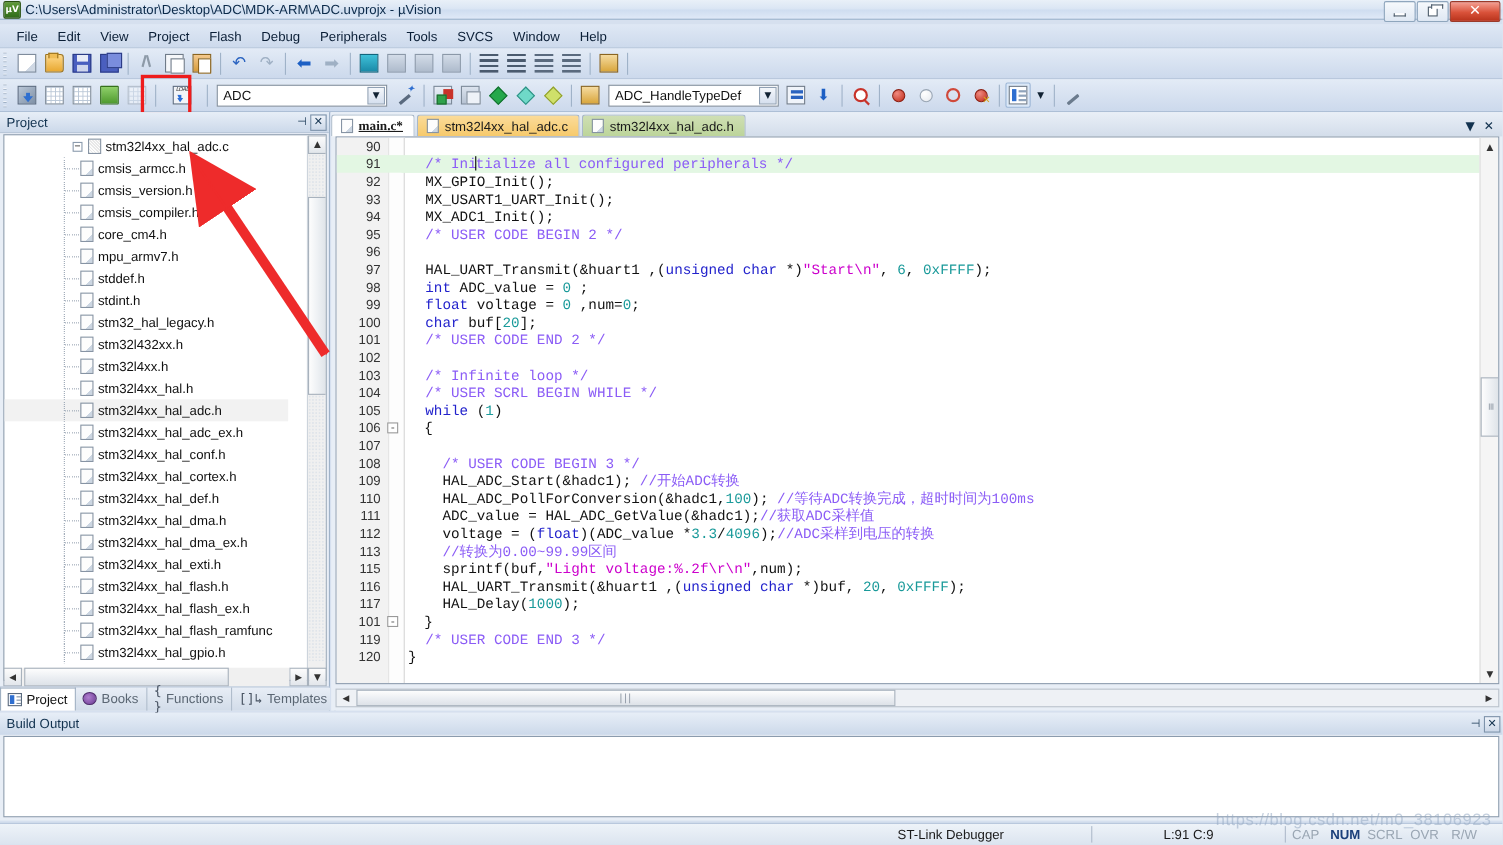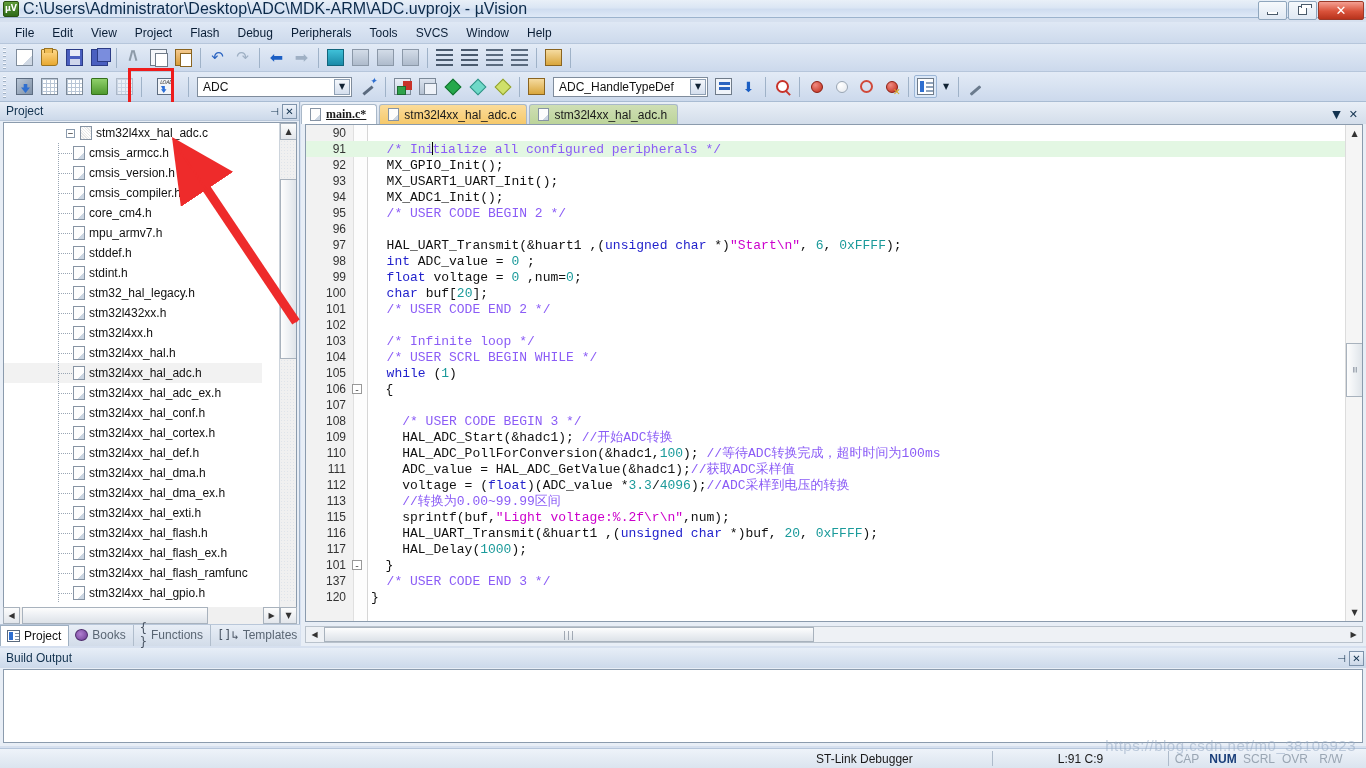--- a/index.html
+++ b/index.html
@@ -21,21 +21,21 @@
     display: flex; align-items: center;
   }
   .title-ico {
     width: 16px; height: 16px; margin: 0 4px 0 3px;
     background: linear-gradient(to bottom,#5f9b3a,#2f6b18);
     border: 1px solid #28500f; border-radius: 2px;
     color: #fff; font-size: 8px; font-weight: bold;
     display: flex; align-items: center; justify-content: center;
     font-family: "DejaVu Sans", sans-serif;
   }
-  .title-text { font-size: 16px; color: #0b2a4a; white-space: nowrap; }
+  .title-text { font-size: 12px; color: #0b2a4a; white-space: nowrap; }
   .win-btns { position: absolute; right: 2px; top: 1px; display: flex; gap: 1px; }
   .win-btn {
     width: 29px; height: 19px; border: 1px solid #8fa6bd; border-radius: 2px;
     background: linear-gradient(to bottom,#f6f9fc,#dfe8f3);
     display: flex; align-items: center; justify-content: center;
     font-size: 11px; color: #223; font-family: "DejaVu Sans", sans-serif;
   }
   .win-btn.close {
     width: 46px; border: 1px solid #9b3a2a;
     background: linear-gradient(to bottom,#f4a093,#d9523a 55%,#b8331c);
@@ -797,21 +797,21 @@
           <div class="cl"><span class="num">108</span><span class="fold"></span><span class="txt"><span class="k-cmt">    /* USER CODE BEGIN 3 */</span></span></div>
           <div class="cl"><span class="num">109</span><span class="fold"></span><span class="txt"><span class="k-txt">    HAL_ADC_Start(&amp;hadc1); </span><span class="k-cmt">//开始ADC转换</span></span></div>
           <div class="cl"><span class="num">110</span><span class="fold"></span><span class="txt"><span class="k-txt">    HAL_ADC_PollForConversion(&amp;hadc1,</span><span class="k-num">100</span><span class="k-txt">); </span><span class="k-cmt">//等待ADC转换完成，超时时间为100ms</span></span></div>
           <div class="cl"><span class="num">111</span><span class="fold"></span><span class="txt"><span class="k-txt">    ADC_value = HAL_ADC_GetValue(&amp;hadc1);</span><span class="k-cmt">//获取ADC采样值</span></span></div>
           <div class="cl"><span class="num">112</span><span class="fold"></span><span class="txt"><span class="k-txt">    voltage = (</span><span class="k-kw">float</span><span class="k-txt">)(ADC_value *</span><span class="k-num">3.3</span><span class="k-txt">/</span><span class="k-num">4096</span><span class="k-txt">);</span><span class="k-cmt">//ADC采样到电压的转换</span></span></div>
           <div class="cl"><span class="num">113</span><span class="fold"></span><span class="txt"><span class="k-cmt">    //转换为0.00~99.99区间</span></span></div>
           <div class="cl"><span class="num">115</span><span class="fold"></span><span class="txt"><span class="k-txt">    sprintf(buf,</span><span class="k-str">"Light voltage:%.2f\r\n"</span><span class="k-txt">,num);</span></span></div>
           <div class="cl"><span class="num">116</span><span class="fold"></span><span class="txt"><span class="k-txt">    HAL_UART_Transmit(&amp;huart1 ,(</span><span class="k-kw">unsigned char</span><span class="k-txt"> *)buf, </span><span class="k-num">20</span><span class="k-txt">, </span><span class="k-num">0xFFFF</span><span class="k-txt">);</span></span></div>
           <div class="cl"><span class="num">117</span><span class="fold"></span><span class="txt"><span class="k-txt">    HAL_Delay(</span><span class="k-num">1000</span><span class="k-txt">);</span></span></div>
           <div class="cl"><span class="num">101</span><span class="fold" style="border: 1px solid rgb(153, 153, 153); line-height: 9px; height: 10px; width: 10px; margin: 3px 2px; background: rgb(255, 255, 255); font-size: 10px;">-</span><span class="txt"><span class="k-txt">  }</span></span></div>
-          <div class="cl"><span class="num">137</span><span class="fold"></span><span class="txt"><span class="k-cmt">  /* USER CODE END 3 */</span></span></div>
+          <div class="cl"><span class="num">119</span><span class="fold"></span><span class="txt"><span class="k-cmt">  /* USER CODE END 3 */</span></span></div>
           <div class="cl"><span class="num">120</span><span class="fold"></span><span class="txt"><span class="k-txt">}</span></span></div>
         </div>
       <div class="ed-vscroll">
         <div class="vs-btn" style="border:none;background:transparent;">▲</div>
         <div class="vs-thumb" style="top:218px;height:54px;display:flex;align-items:center;justify-content:center;">
           <span class="grip-dots" style="writing-mode:vertical-rl;">≡</span>
         </div>
         <div class="vs-btn" style="position:absolute;bottom:0;border:none;background:transparent;">▼</div>
       </div>
     </div>

